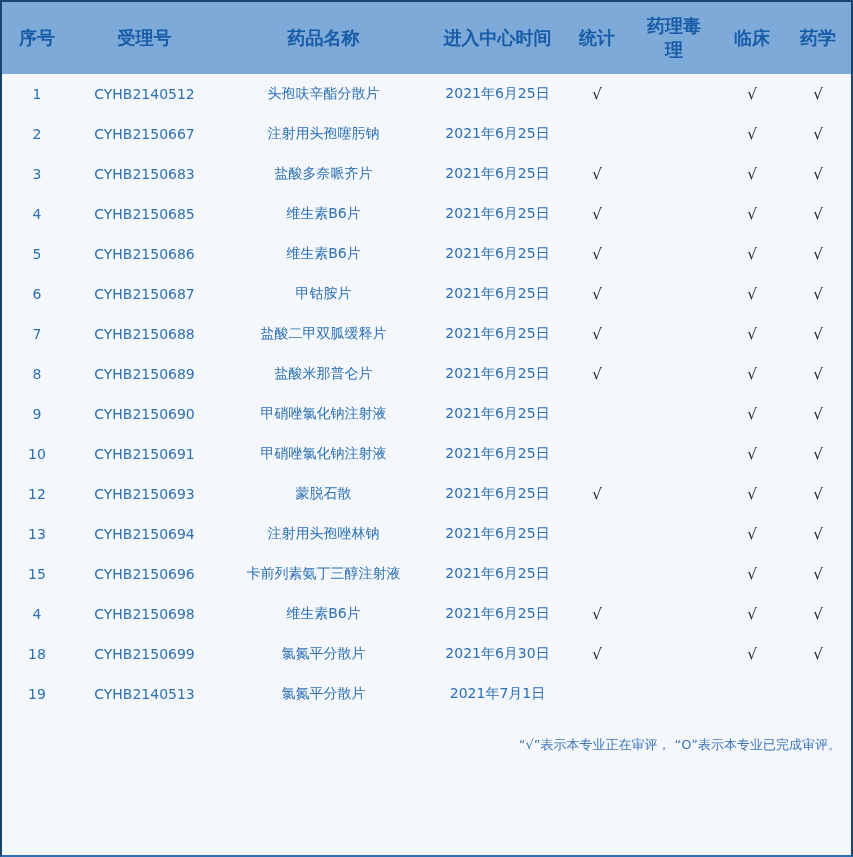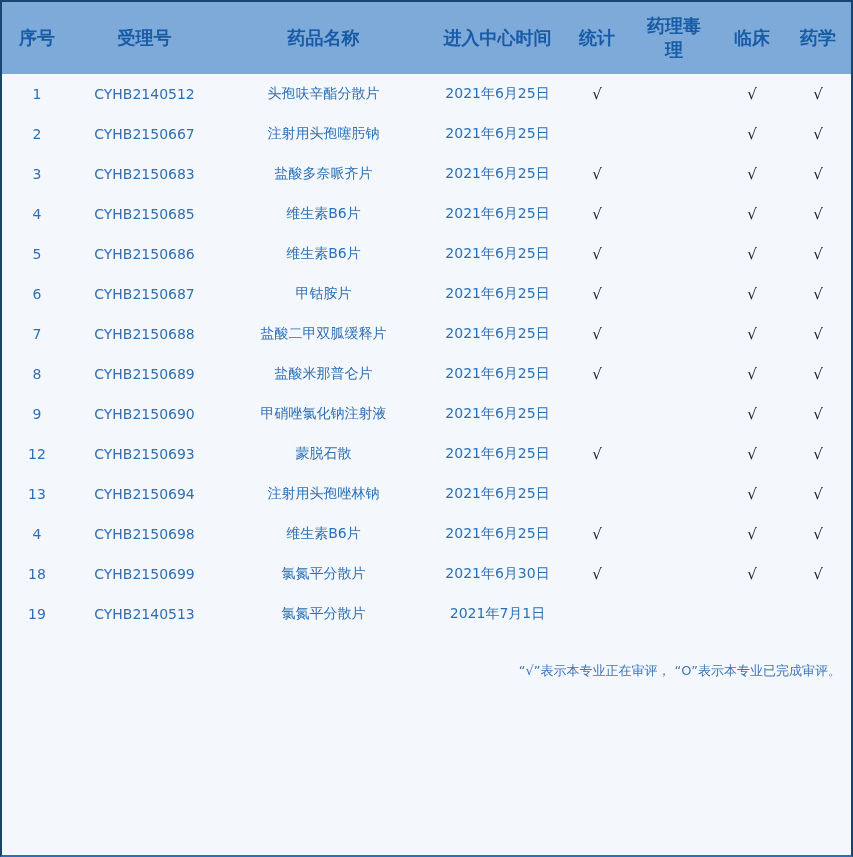--- a/index.html
+++ b/index.html
@@ -38,21 +38,21 @@
     font-size: 14px;
     padding: 0;
     overflow: hidden;
     white-space: nowrap;
   }
   table.review-table td.check-cell {
     color: #24242c;
     font-size: 15px;
   }
   .footnote {
-    margin-top: 28px;
+    margin-top: 22px;
     padding-right: 10px;
     text-align: right;
     color: #3d74b8;
     font-size: 13px;
   }
 </style>
 </head>
 <body>
 
 <div class="page">
@@ -165,33 +165,53 @@
       <td>9</td>
       <td>CYHB2150690</td>
       <td>甲硝唑氯化钠注射液</td>
       <td>2021年6月25日</td>
       <td class="check-cell"></td>
       <td class="check-cell"></td>
       <td class="check-cell">√</td>
       <td class="check-cell">√</td>
     </tr>
         <tr>
+      <td>10</td>
+      <td>CYHB2150691</td>
+      <td>甲硝唑氯化钠注射液</td>
+      <td>2021年6月25日</td>
+      <td class="check-cell"></td>
+      <td class="check-cell"></td>
+      <td class="check-cell">√</td>
+      <td class="check-cell">√</td>
+    </tr>
+        <tr>
       <td>12</td>
       <td>CYHB2150693</td>
       <td>蒙脱石散</td>
       <td>2021年6月25日</td>
       <td class="check-cell">√</td>
       <td class="check-cell"></td>
       <td class="check-cell">√</td>
       <td class="check-cell">√</td>
     </tr>
         <tr>
       <td>13</td>
       <td>CYHB2150694</td>
       <td>注射用头孢唑林钠</td>
+      <td>2021年6月25日</td>
+      <td class="check-cell"></td>
+      <td class="check-cell"></td>
+      <td class="check-cell">√</td>
+      <td class="check-cell">√</td>
+    </tr>
+        <tr>
+      <td>15</td>
+      <td>CYHB2150696</td>
+      <td>卡前列素氨丁三醇注射液</td>
       <td>2021年6月25日</td>
       <td class="check-cell"></td>
       <td class="check-cell"></td>
       <td class="check-cell">√</td>
       <td class="check-cell">√</td>
     </tr>
         <tr>
       <td>4</td>
       <td>CYHB2150698</td>
       <td>维生素B6片</td>

